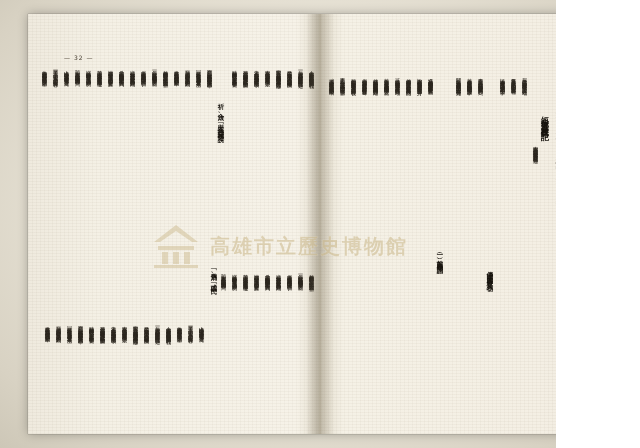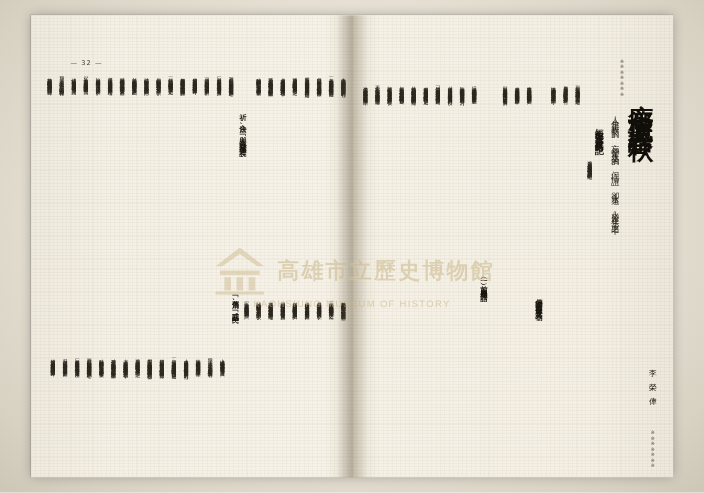--- a/index.html
+++ b/index.html
@@ -1,18 +1,18 @@
 <!DOCTYPE html>
 <html><head>
 <meta charset="utf-8">
 <style>
   html,body{margin:0;padding:0;background:#ffffff;}
   #page{
     position:relative;
-    width:640px;height:448px;
+    width:556px;height:448px;
     background:#ffffff;
     overflow:hidden;
     font-family:"DejaVu Sans", sans-serif;
   }
   
   .scan-frame{
     position:absolute;left:0;top:0;width:640px;height:448px;
     background:#e7e3d8;
   }
   
@@ -274,15 +274,14 @@
           <path d="M28 3 L50 20 L44 20 L28 9 L12 20 L6 20 Z" fill="#cdbb8f" opacity="0.85"></path>
           <path d="M10 24 h36 v4 h-36 z" fill="#cdbb8f" opacity="0.85"></path>
           <path d="M14 30 h6 v12 h-6 z M25 30 h6 v12 h-6 z M36 30 h6 v12 h-6 z" fill="#cdbb8f" opacity="0.85"></path>
           <path d="M6 43 h44 v3 h-44 z" fill="#cdbb8f" opacity="0.85"></path>
         </svg>
       </div>
       <div>
         <div class="wm-cn">高雄市立歷史博物館</div>
       </div>
     </div>
-    <div class="wm-en">KAOHSIUNG MUSEUM OF HISTORY</div>
   </div>
 </div>
 
 </body></html>

